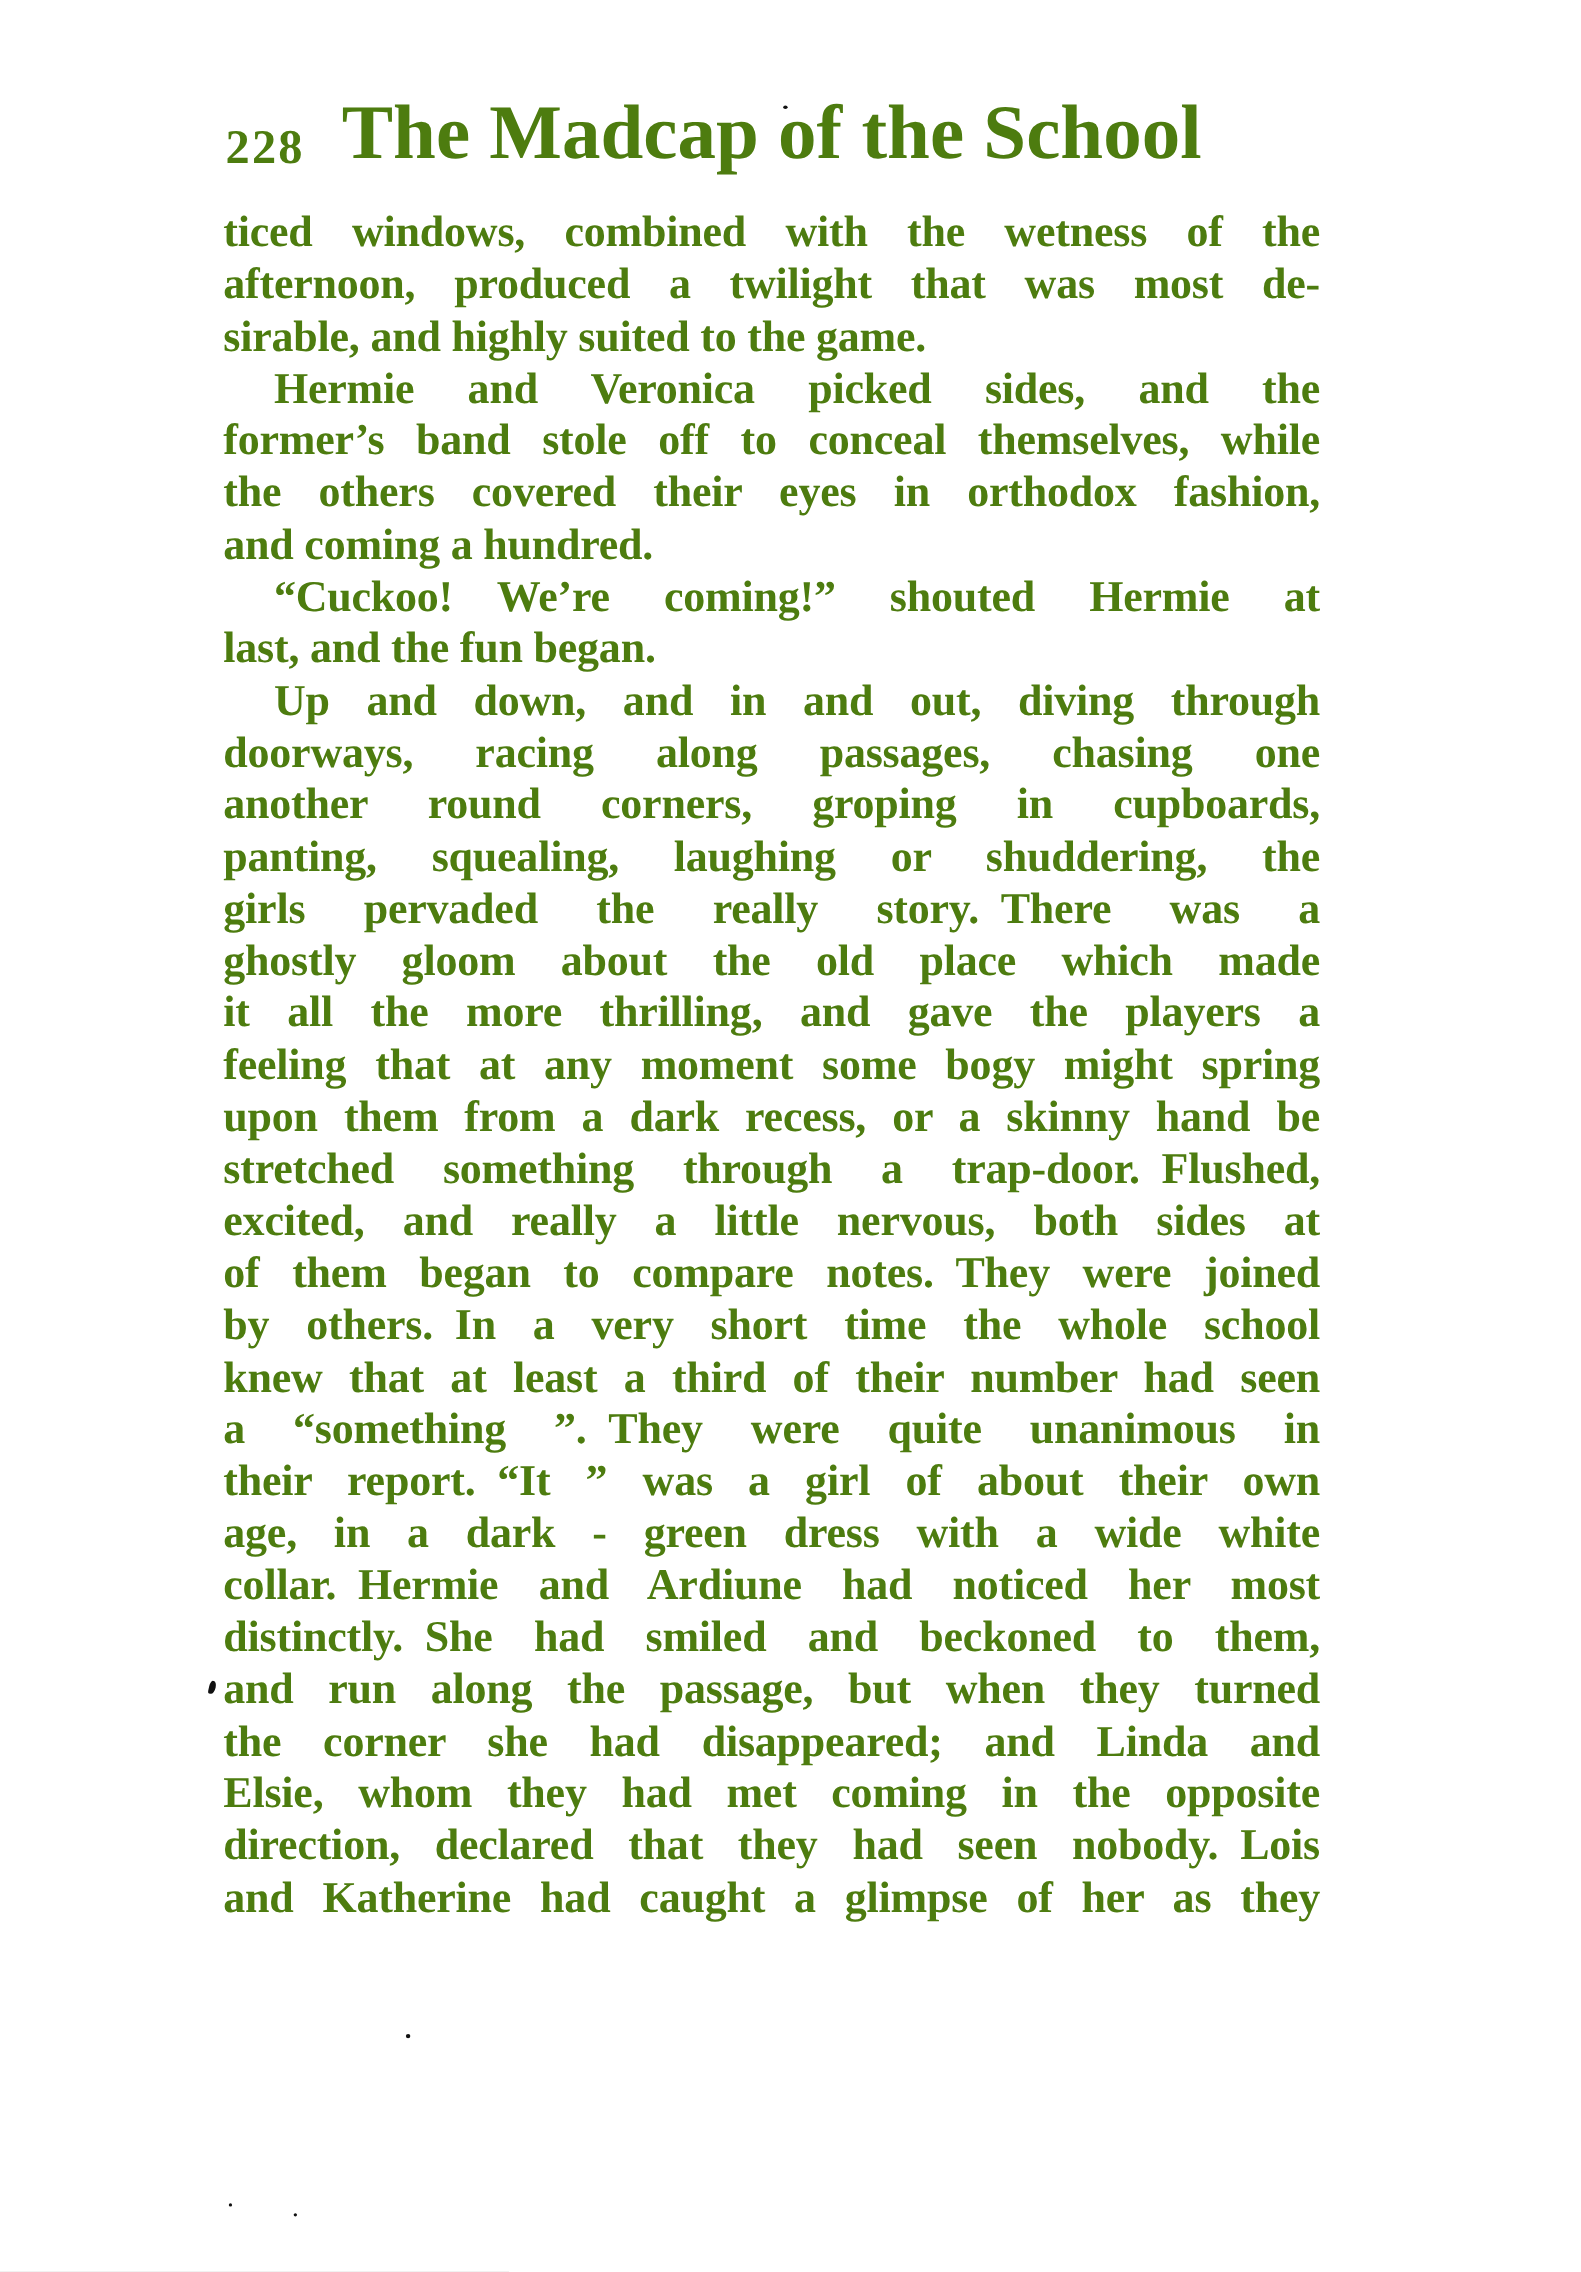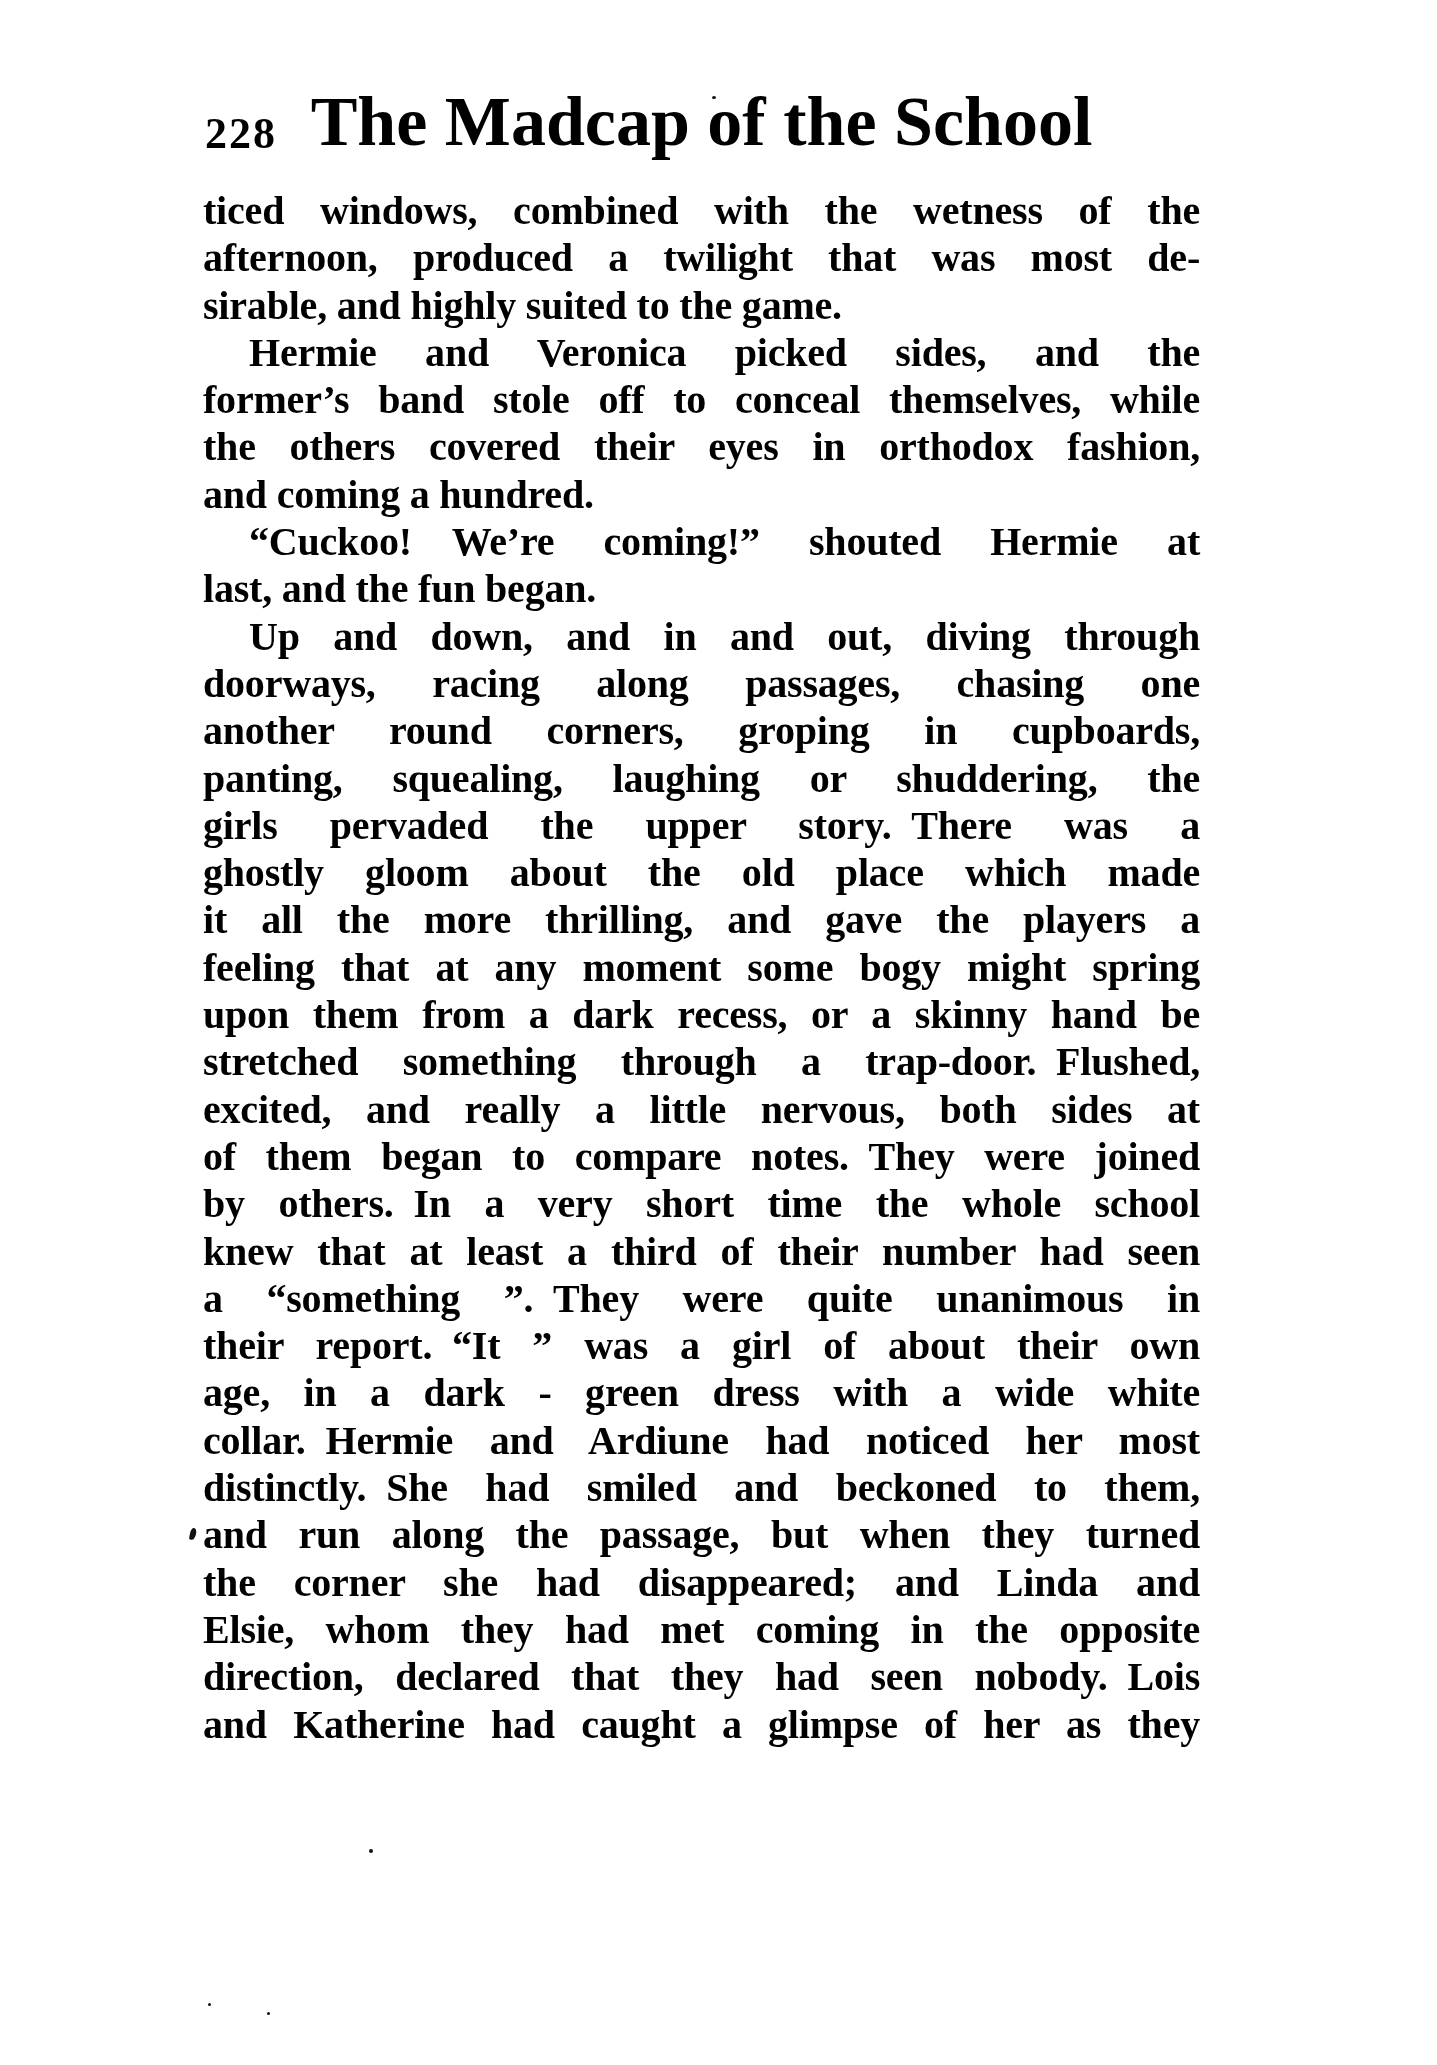--- a/index.html
+++ b/index.html
@@ -3,21 +3,21 @@
 <meta charset="utf-8">
 <style>
   html, body { margin: 0; padding: 0; background: #e8e8e8; }
   .page {
     position: relative;
     width: 1437px;
     height: 2065px;
     background: #ffffff;
     overflow: hidden;
     font-family: "Liberation Serif", serif;
-    color: #000000;
+    color: #4d7c0f;
   }
   
   .header {
     position: absolute;
     top: 86px;
     left: 203px;
     width: 997px;
     height: 72px;
   }
   .pagenum {
@@ -94,21 +94,21 @@
     <div class="line indent">Hermie and Veronica picked sides, and the</div>
     <div class="line">former’s band stole off to conceal themselves, while</div>
     <div class="line">the others covered their eyes in orthodox fashion,</div>
     <div class="line last">and coming a hundred.</div>
     <div class="line indent">“Cuckoo! We’re coming!” shouted Hermie at</div>
     <div class="line last">last, and the fun began.</div>
     <div class="line indent">Up and down, and in and out, diving through</div>
     <div class="line">doorways, racing along passages, chasing one</div>
     <div class="line">another round corners, groping in cupboards,</div>
     <div class="line">panting, squealing, laughing or shuddering, the</div>
-    <div class="line">girls pervaded the upper story. There was a</div>
+    <div class="line">girls pervaded the really story. There was a</div>
     <div class="line">ghostly gloom about the old place which made</div>
     <div class="line">it all the more thrilling, and gave the players a</div>
     <div class="line">feeling that at any moment some bogy might spring</div>
     <div class="line">upon them from a dark recess, or a skinny hand be</div>
     <div class="line">stretched something through a trap-door. Flushed,</div>
     <div class="line">excited, and really a little nervous, both sides at</div>
     <div class="line">of them began to compare notes. They were joined</div>
     <div class="line">by others. In a very short time the whole school</div>
     <div class="line">knew that at least a third of their number had seen</div>
     <div class="line">a “something ”. They were quite unanimous in</div>

